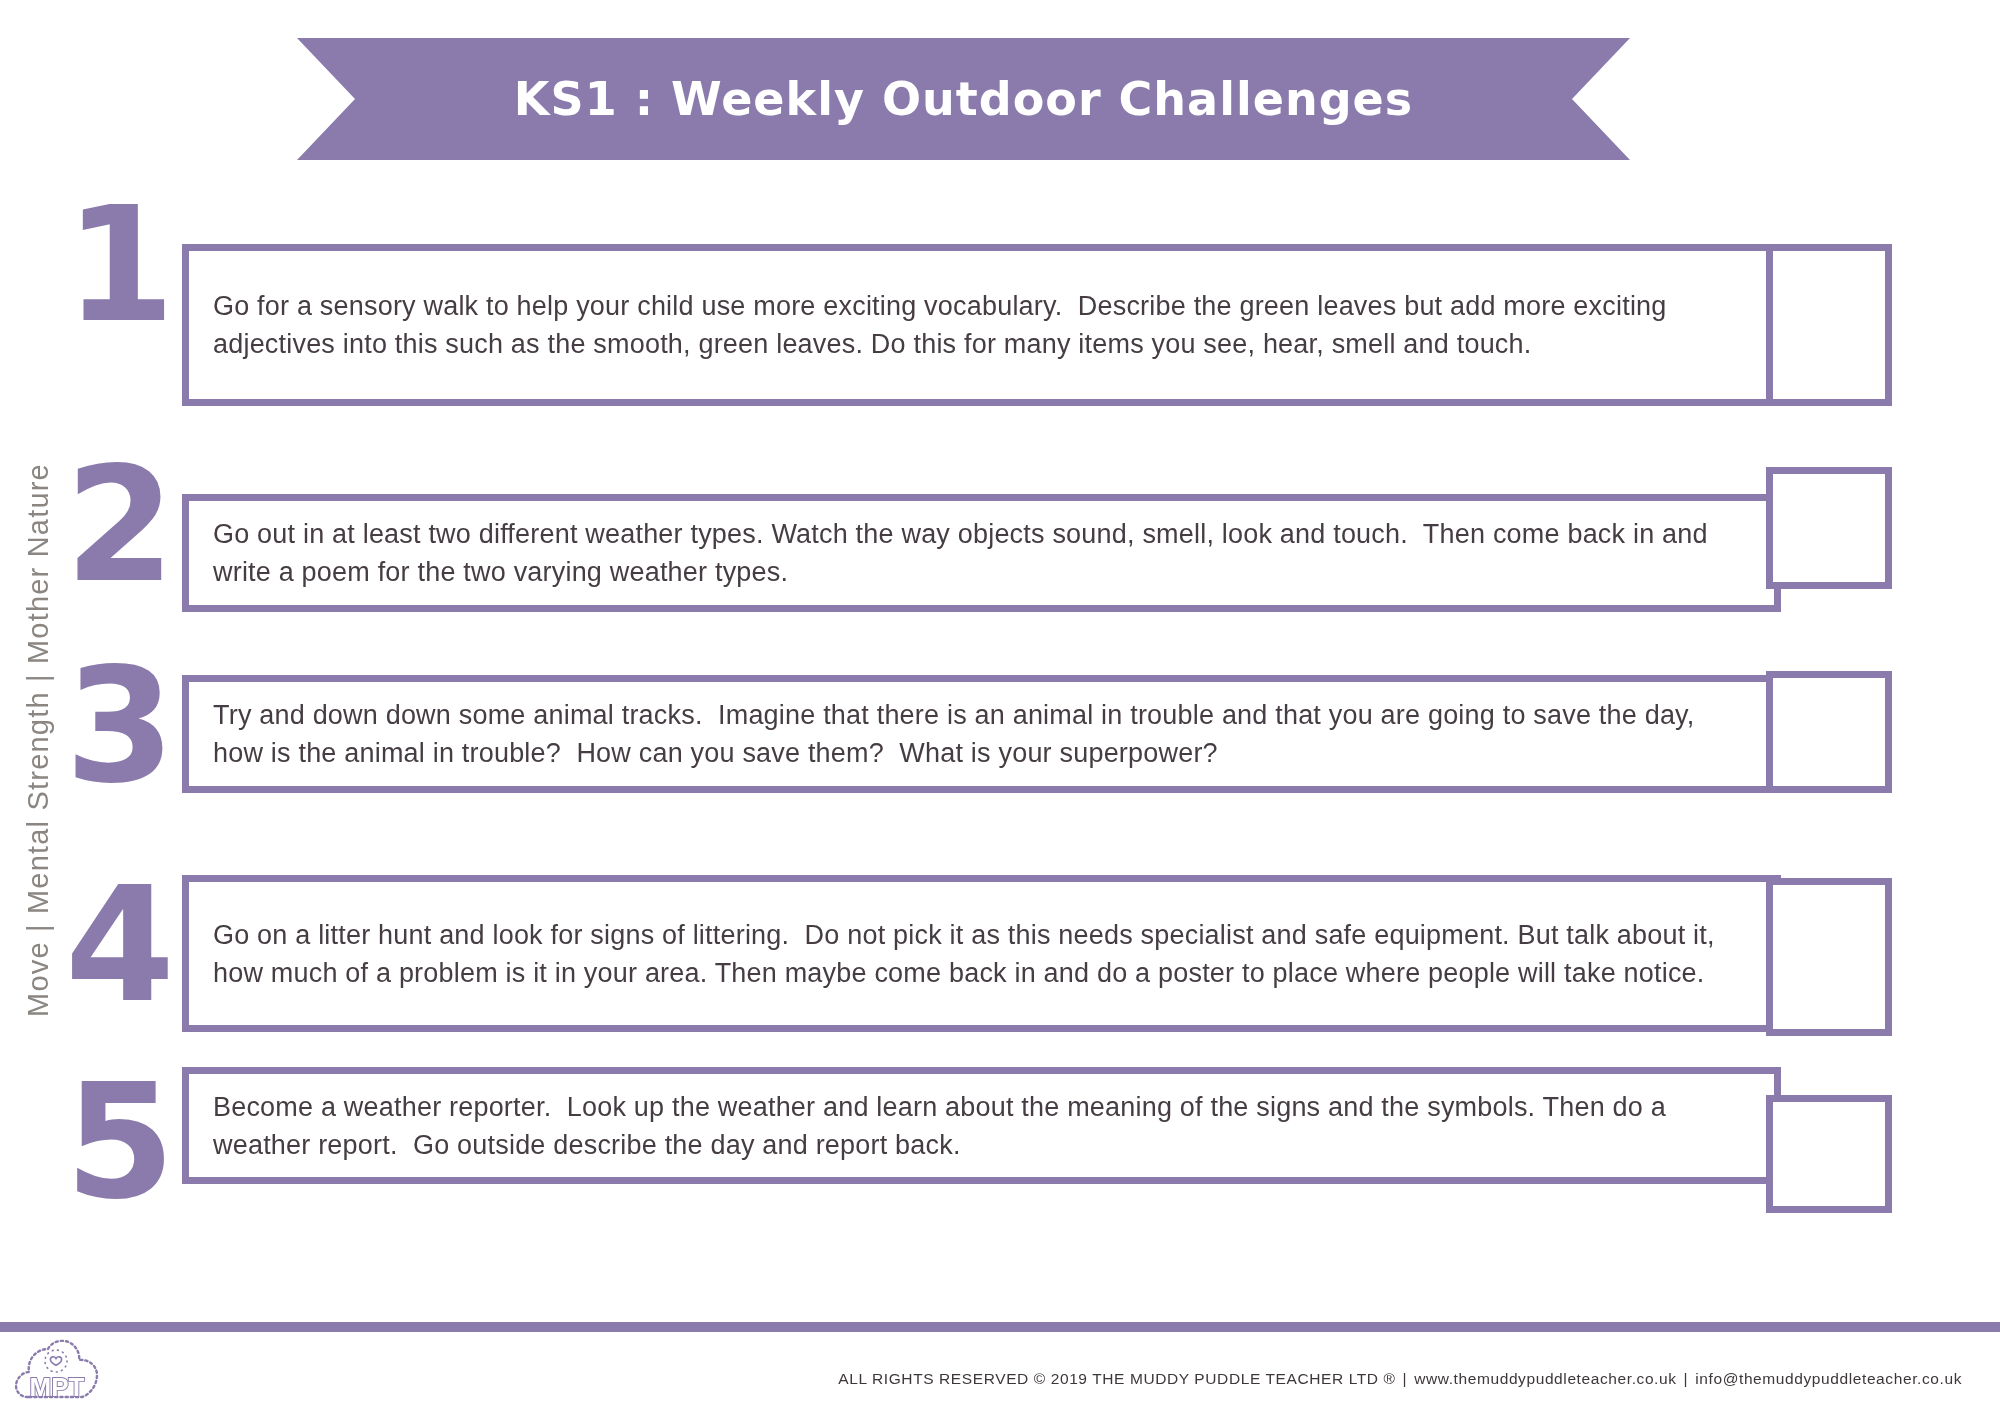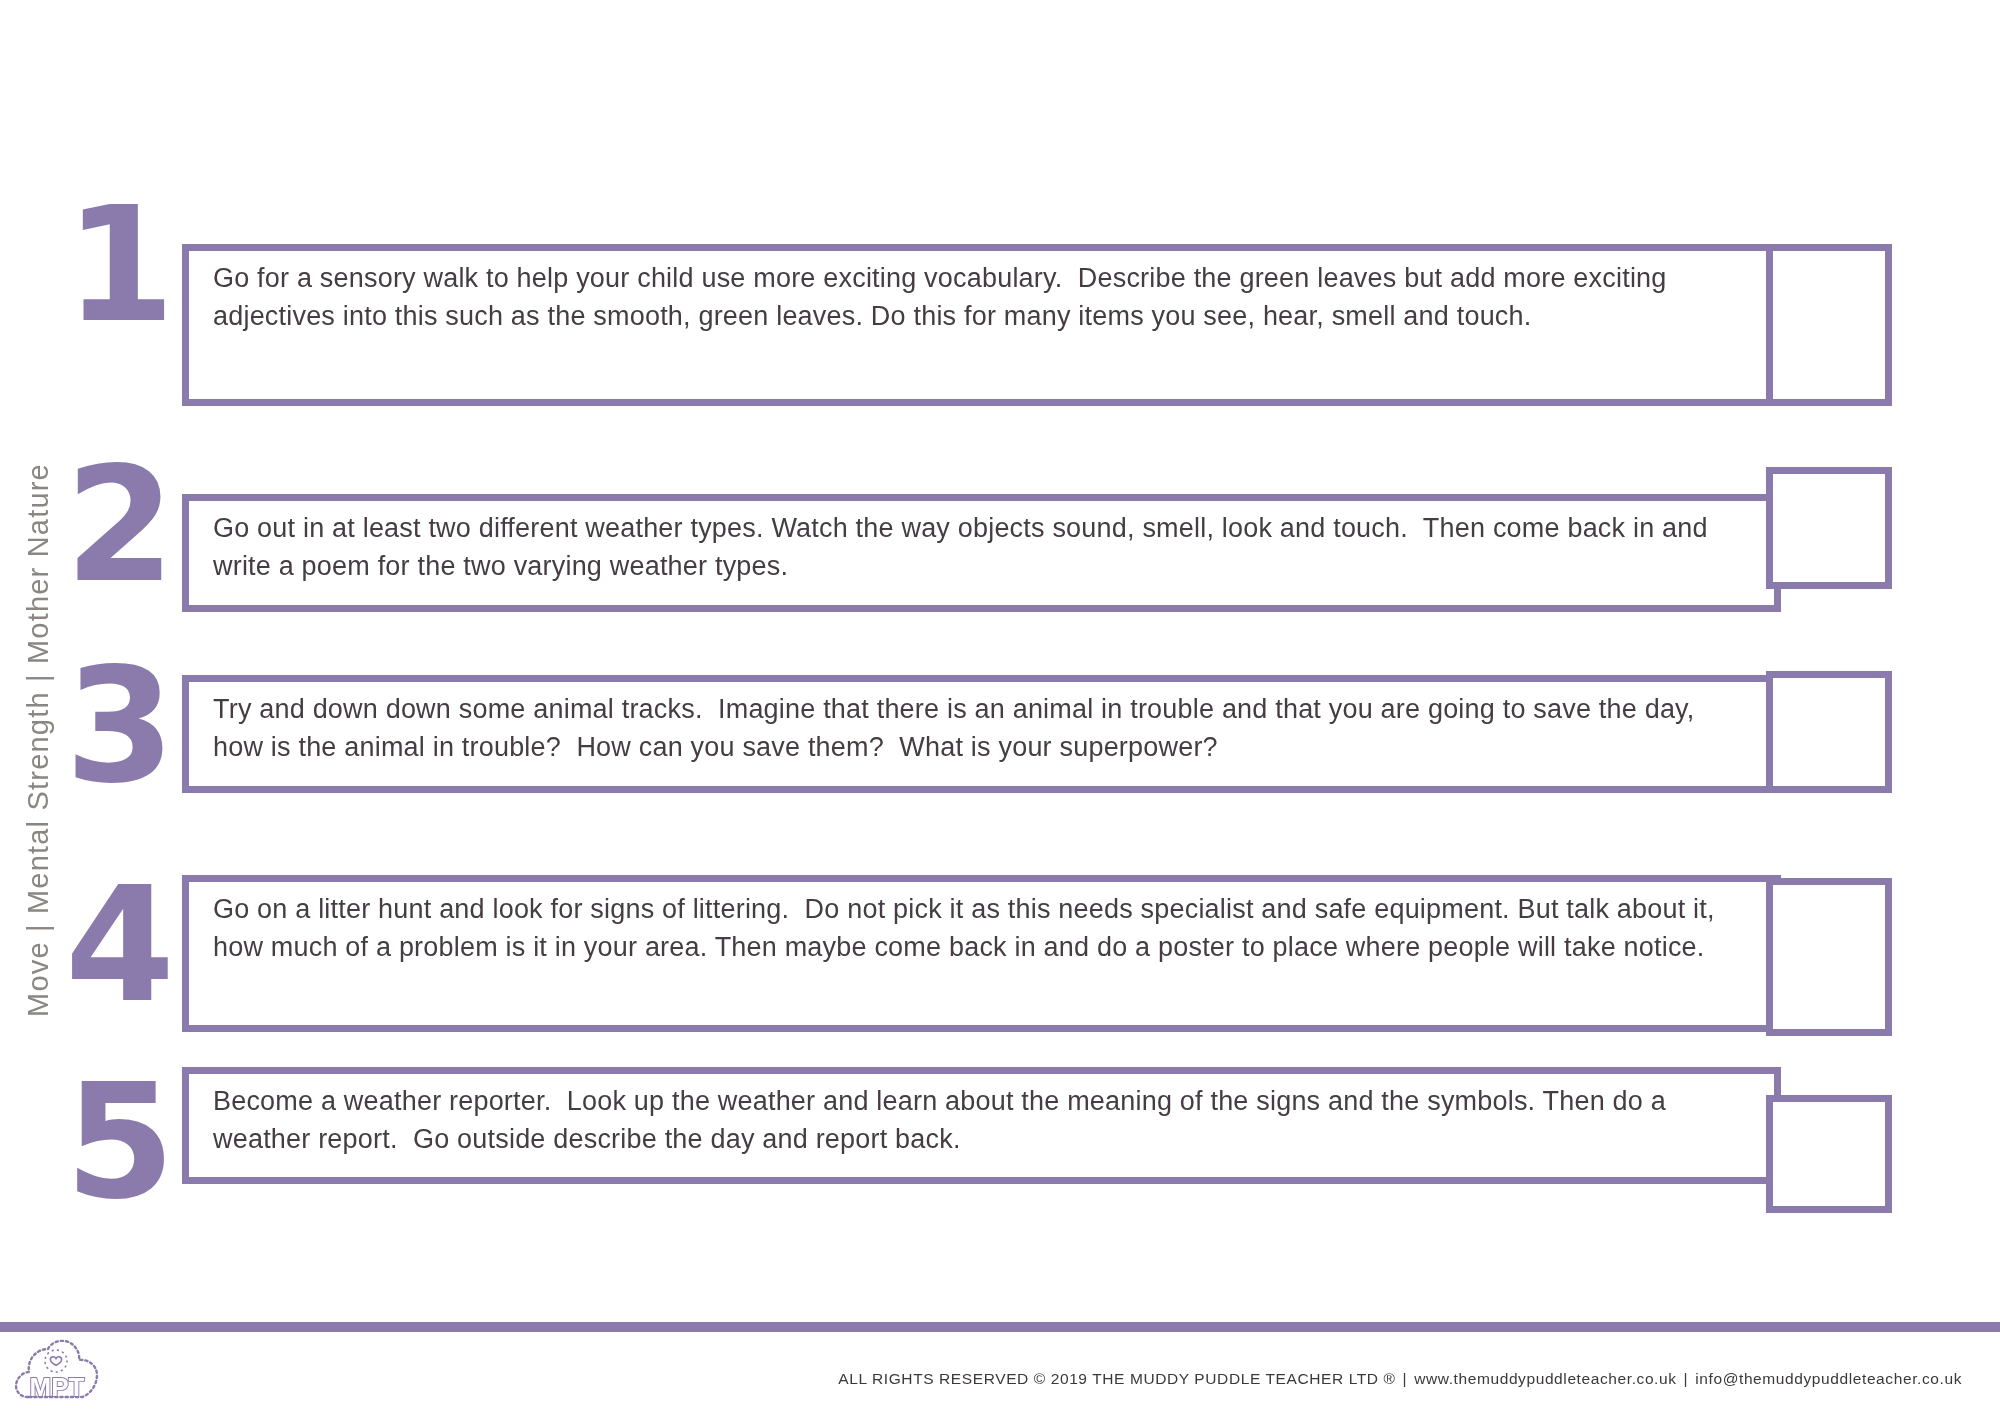--- a/index.html
+++ b/index.html
@@ -41,21 +41,21 @@
   
   .num{
     position:absolute;left:45px;width:150px;height:160px;
     display:flex;align-items:center;justify-content:center;
     color:var(--purple);font-size:158px;font-weight:bold;line-height:1;
     font-family:"DejaVu Sans","Liberation Sans",sans-serif;
   }
   .box{
     position:absolute;left:182px;width:1599px;
     border:7px solid var(--purple);background:#ffffff;
-    display:flex;
+    display:flex;align-items:center;
     padding:8px 34px 8px 24px;
   }
   .txt{
     color:var(--text-dark);font-size:27px;line-height:38px;letter-spacing:.2px;
     white-space:pre-wrap;
   }
   .checkbox{
     position:absolute;left:1766px;width:126px;
     border:7px solid var(--purple);background:#ffffff;
     cursor:pointer;
@@ -69,20 +69,23 @@
     white-space:nowrap;
   }
   .footer-text .sep{margin:0 7px;}
   .mpt-logo{position:absolute;left:14px;top:1336px;}
 </style>
 </head>
 <body>
 
 <div class="page">
 
+  <div class="banner">
+    <div class="banner-title">KS1 : Weekly Outdoor Challenges</div>
+  </div>
 
   <div class="sidebar-anchor">
     <span>Move | Mental Strength | Mother Nature</span>
   </div>
 
   <div>
     <div class="num" style="top:185px">1</div>
     <div class="box" style="top:244px;height:162px">
       <p class="txt">Go for a sensory walk to help your child use more exciting vocabulary.  Describe the green leaves but add more exciting adjectives into this such as the smooth, green leaves. Do this for many items you see, hear, smell and touch.</p>
     </div>

